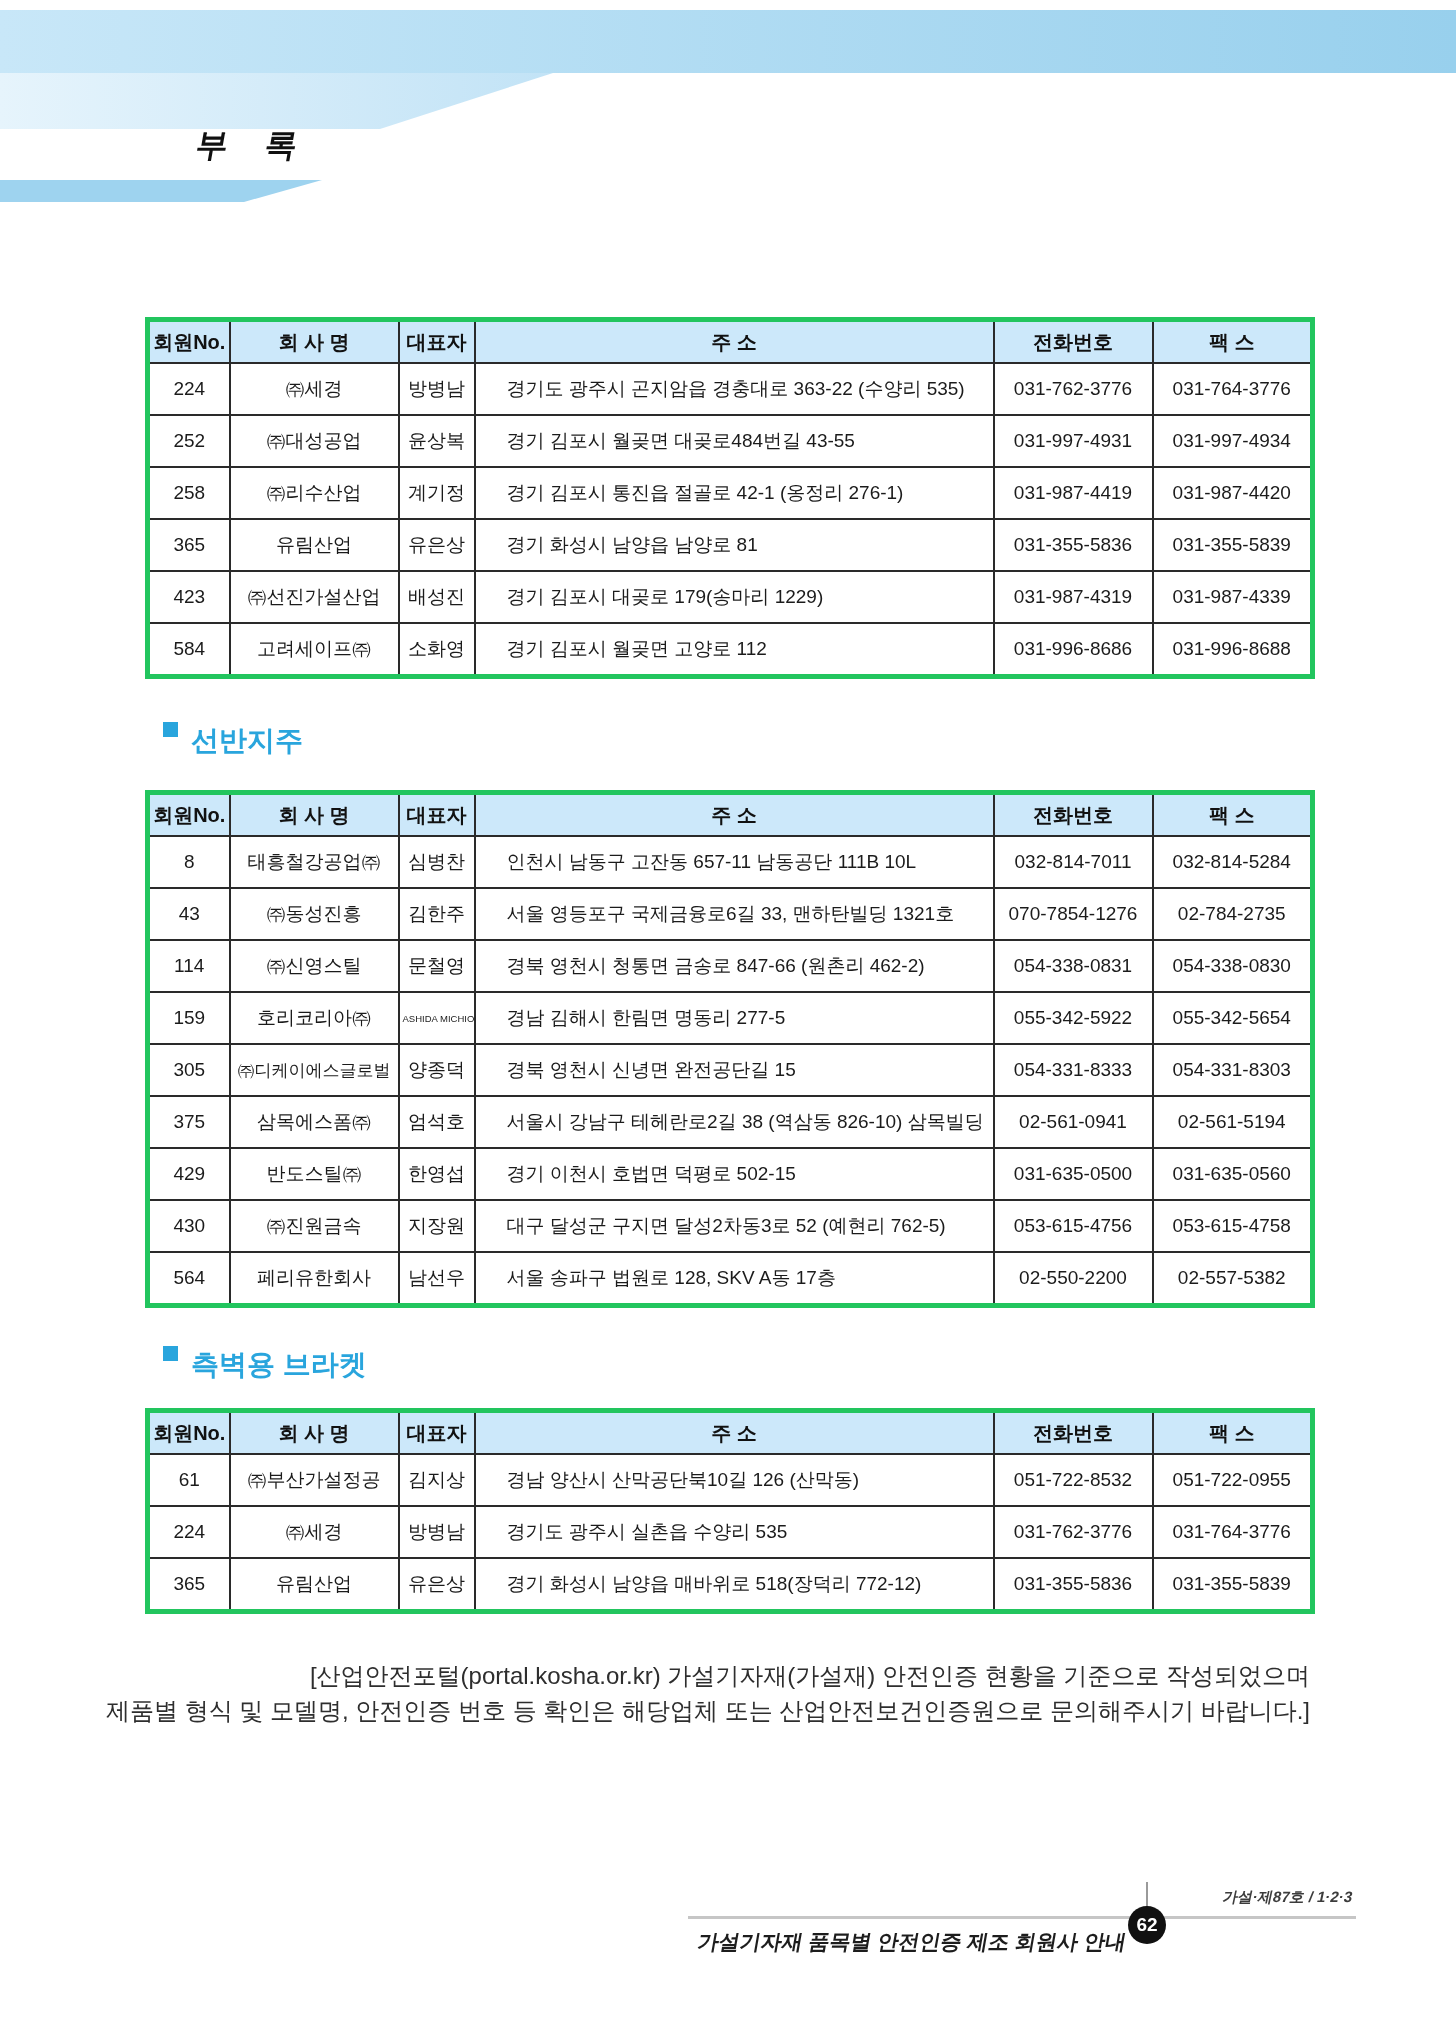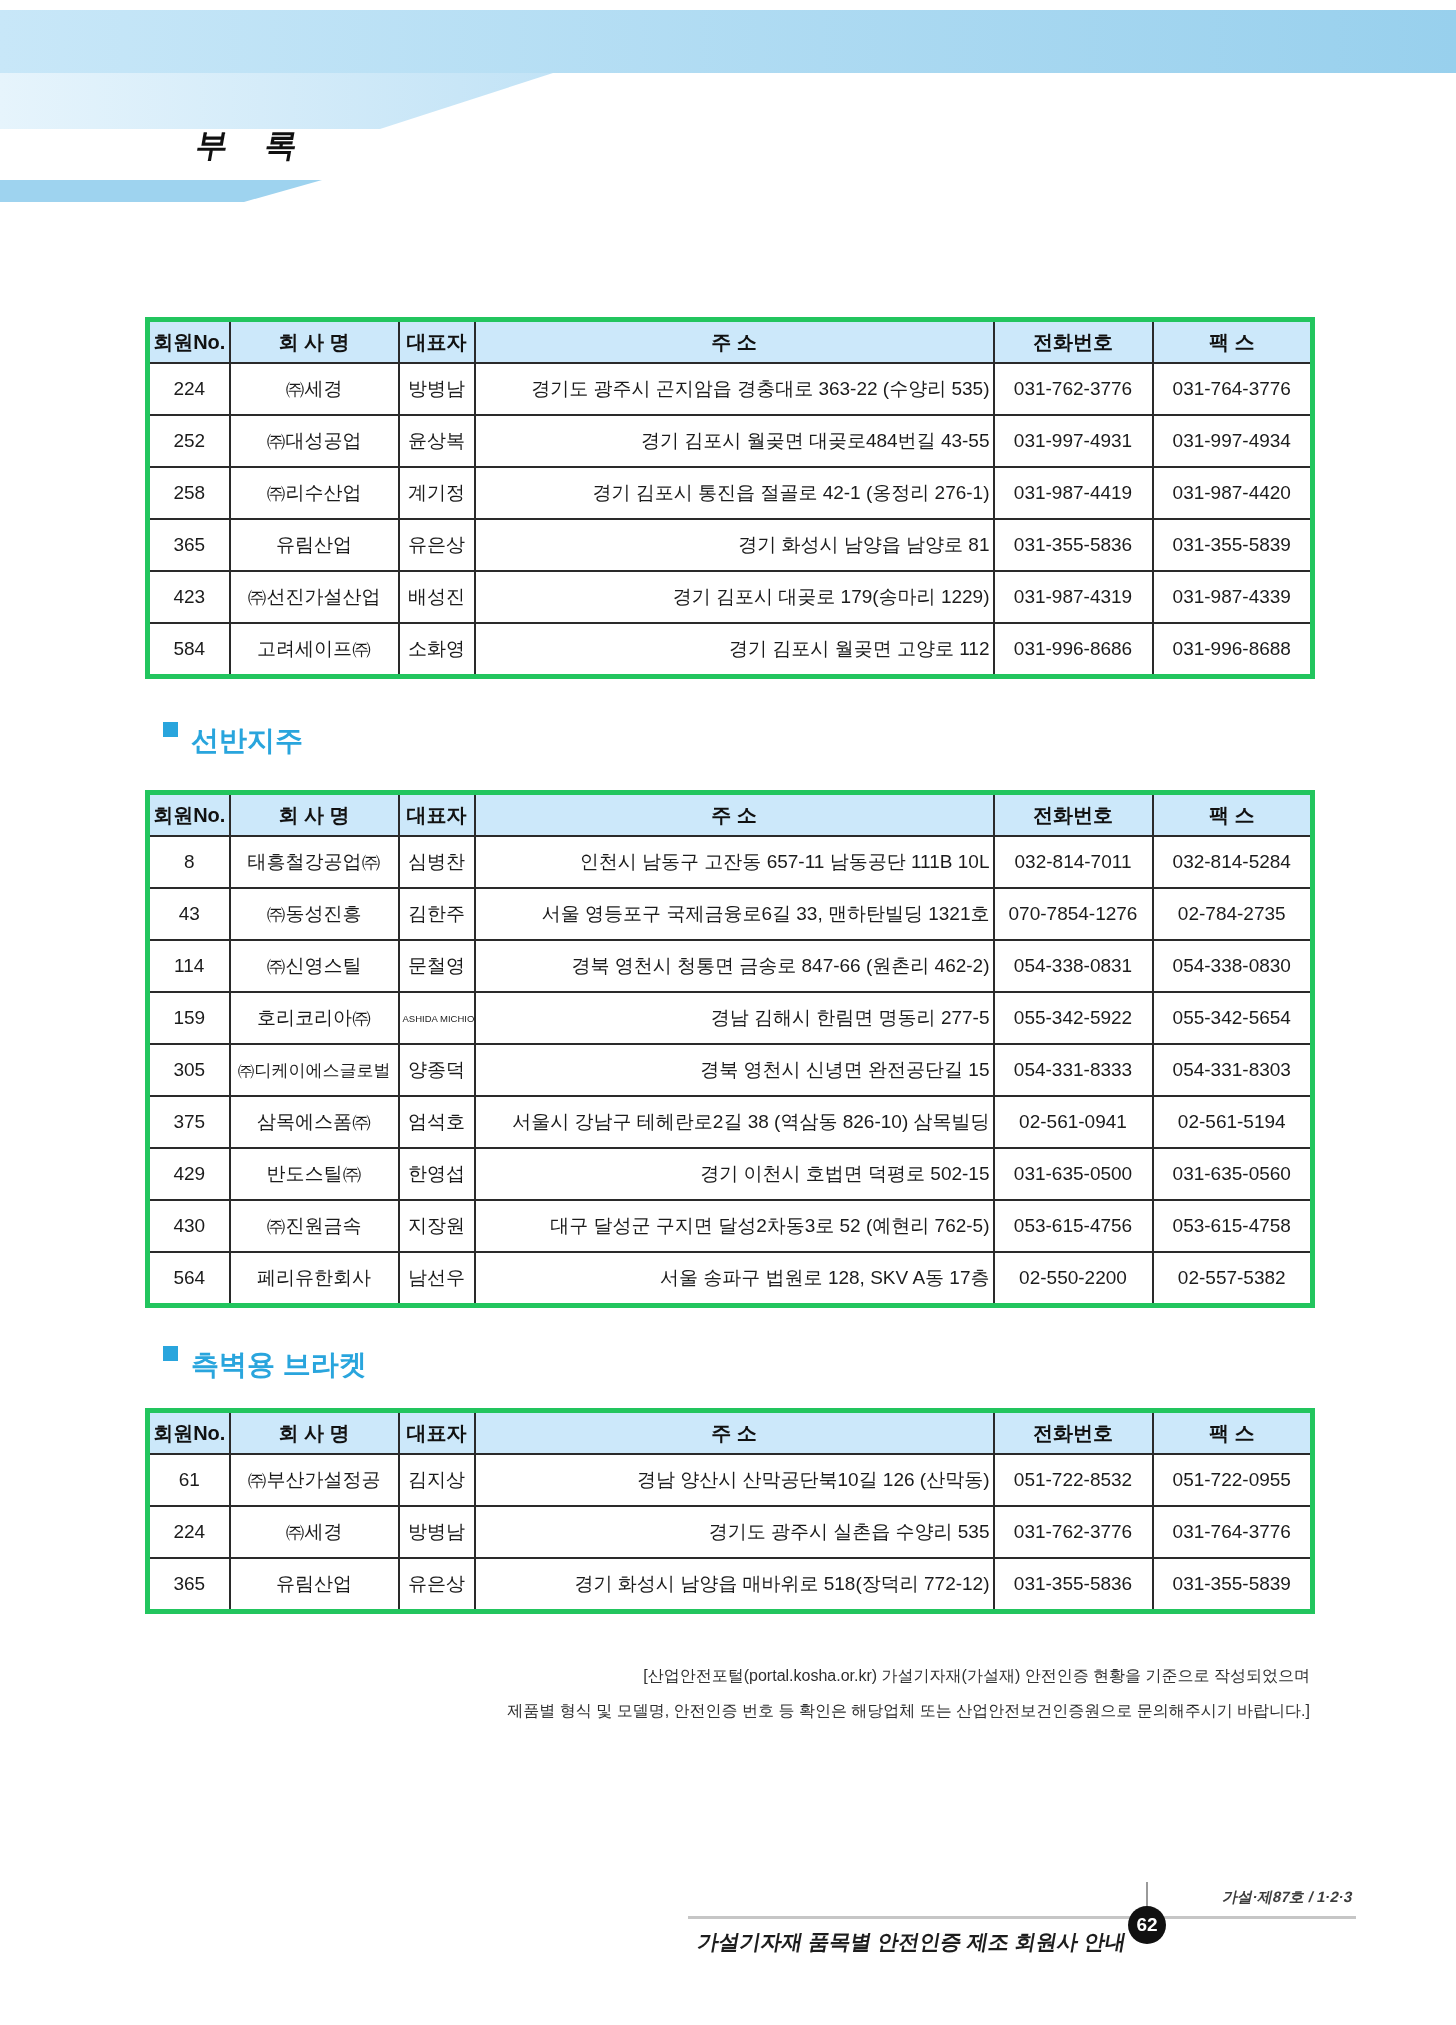--- a/index.html
+++ b/index.html
@@ -34,25 +34,25 @@
     border:2px solid #2a2a2a;background:#cce8fa;
     height:40px;padding:0 2px;font-size:20px;font-weight:bold;color:#111;
     text-align:center;
   }
   .member-table td{
     border:2px solid #2a2a2a;background:#fff;
     height:50px;padding:0 3px;font-size:19px;text-align:center;
     overflow:hidden;white-space:nowrap;
   }
   .member-table td.c-company{font-weight:normal;}
-  .member-table td.c-address{text-align:right;padding-left:13px;border-radius:7px;}
+  .member-table td.c-address{text-align:left;padding-left:31px;border-radius:7px;}
   
   .note{
     position:absolute;right:146px;top:1658px;width:1250px;
-    text-align:right;font-size:16px;color:#2e2e2e;line-height:35px;
+    text-align:right;font-size:24px;color:#2e2e2e;line-height:35px;
   }
   
   .footer-line{position:absolute;left:688px;top:1916px;width:668px;height:3px;background:#c6c6c6;}
   .footer-issue{
     position:absolute;right:104px;top:1888px;font-size:15px;color:#3c3c3c;
     font-weight:bold;transform:skewX(-12deg);white-space:nowrap;
   }
   .footer-tick{position:absolute;left:1146px;top:1882px;width:2px;height:28px;background:#9a9a9a;}
   .page-circle{
     position:absolute;left:1128px;top:1906px;width:38px;height:38px;border-radius:50%;

